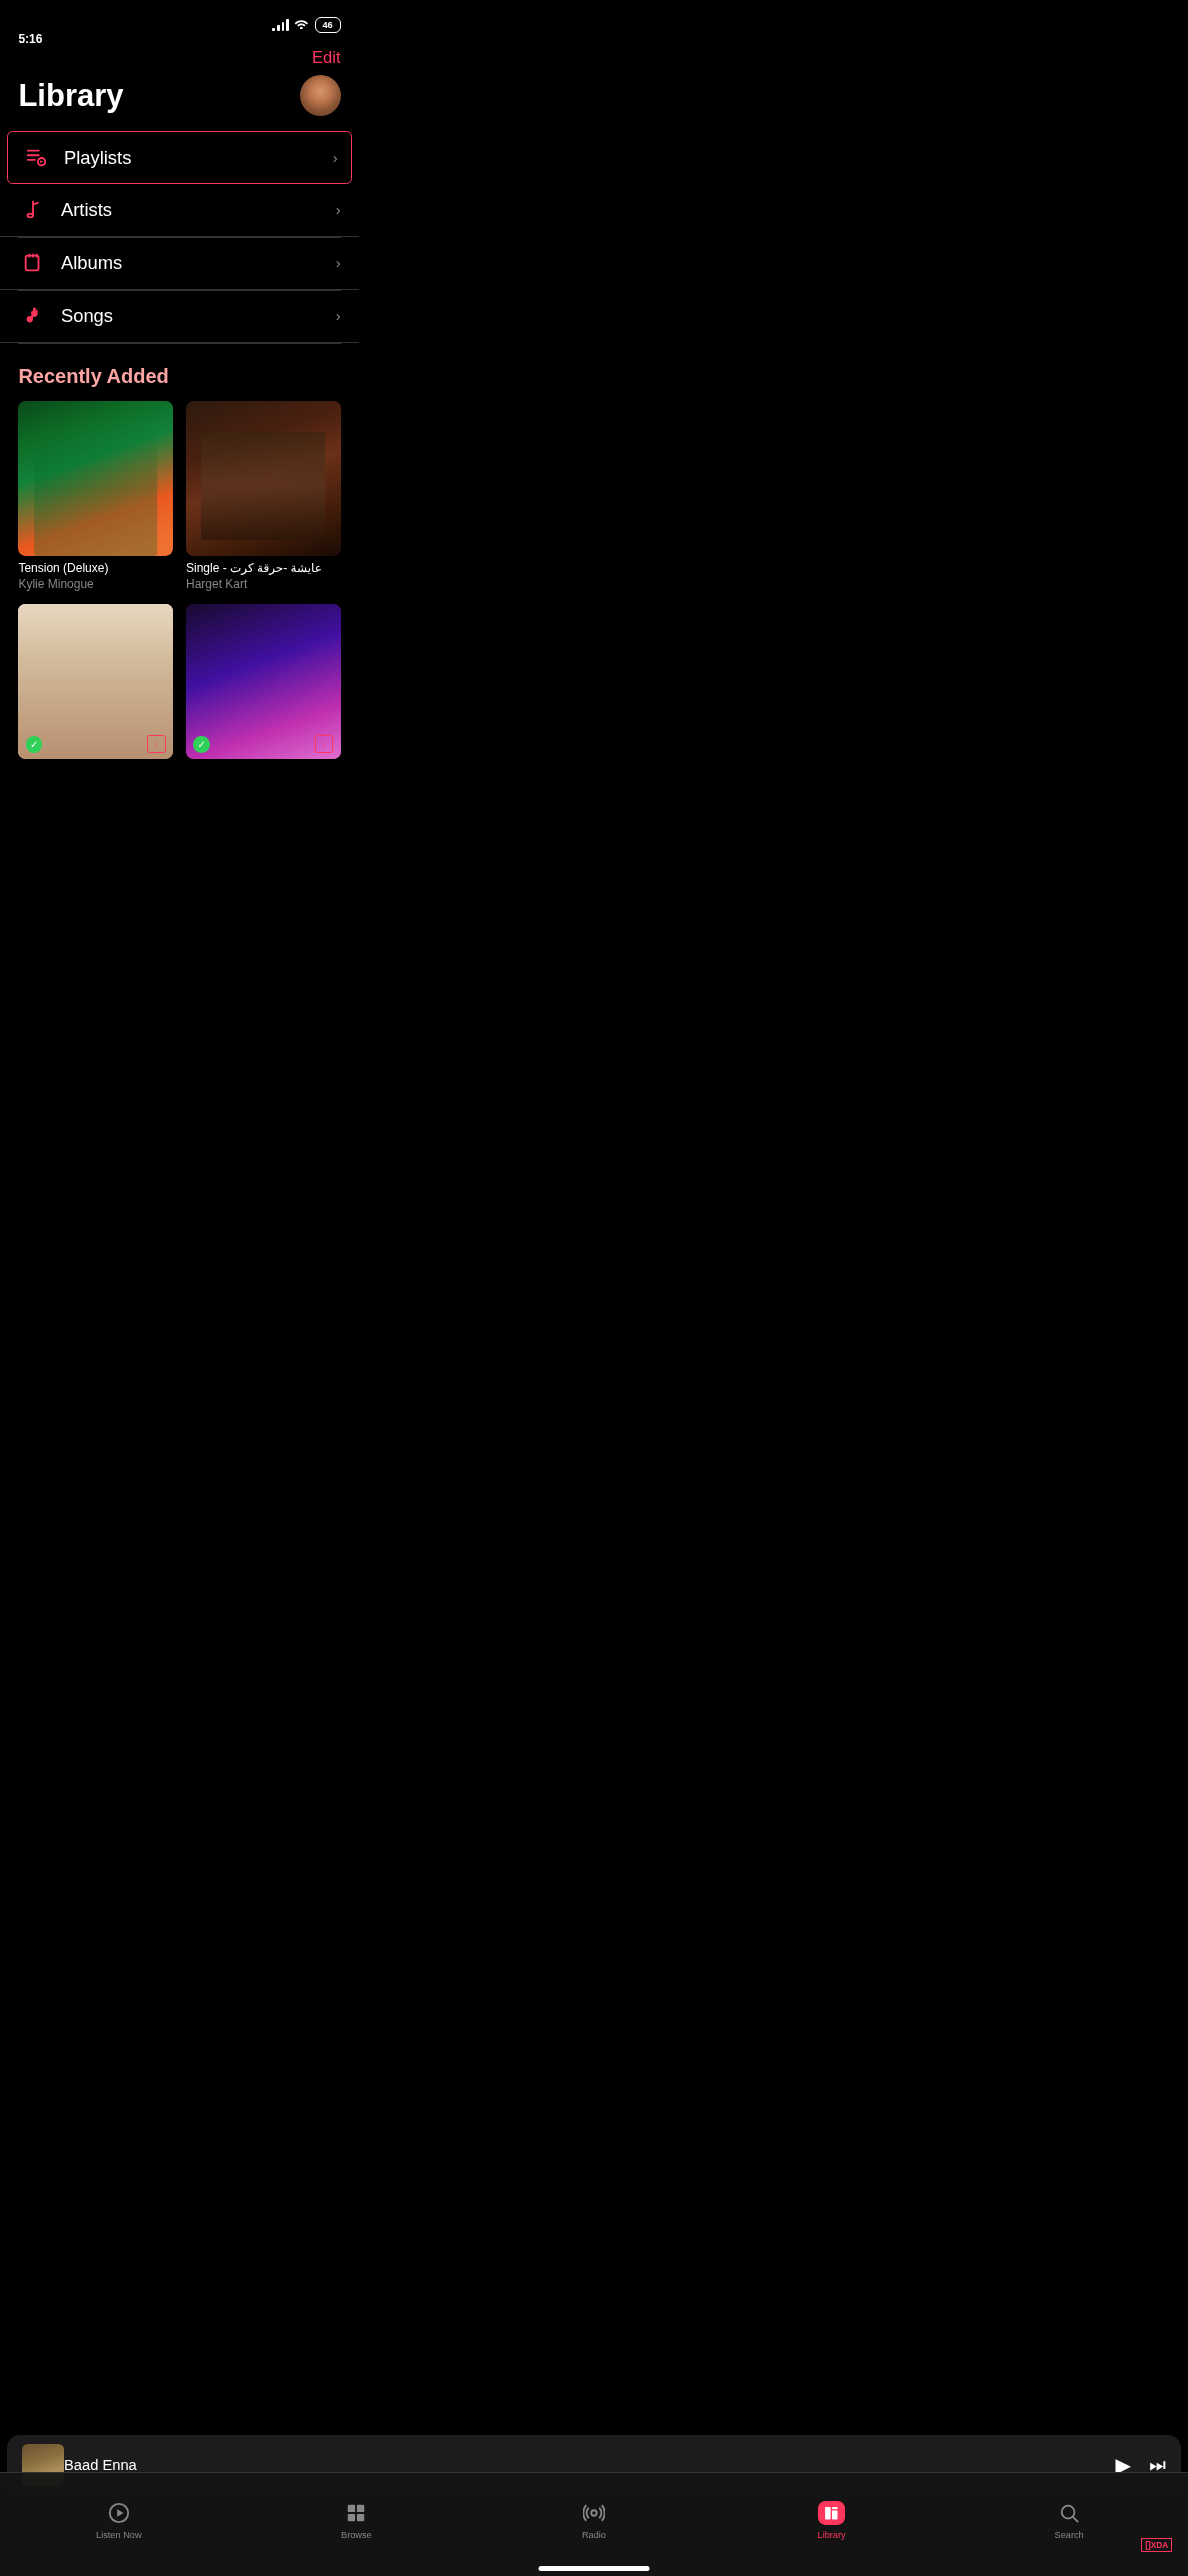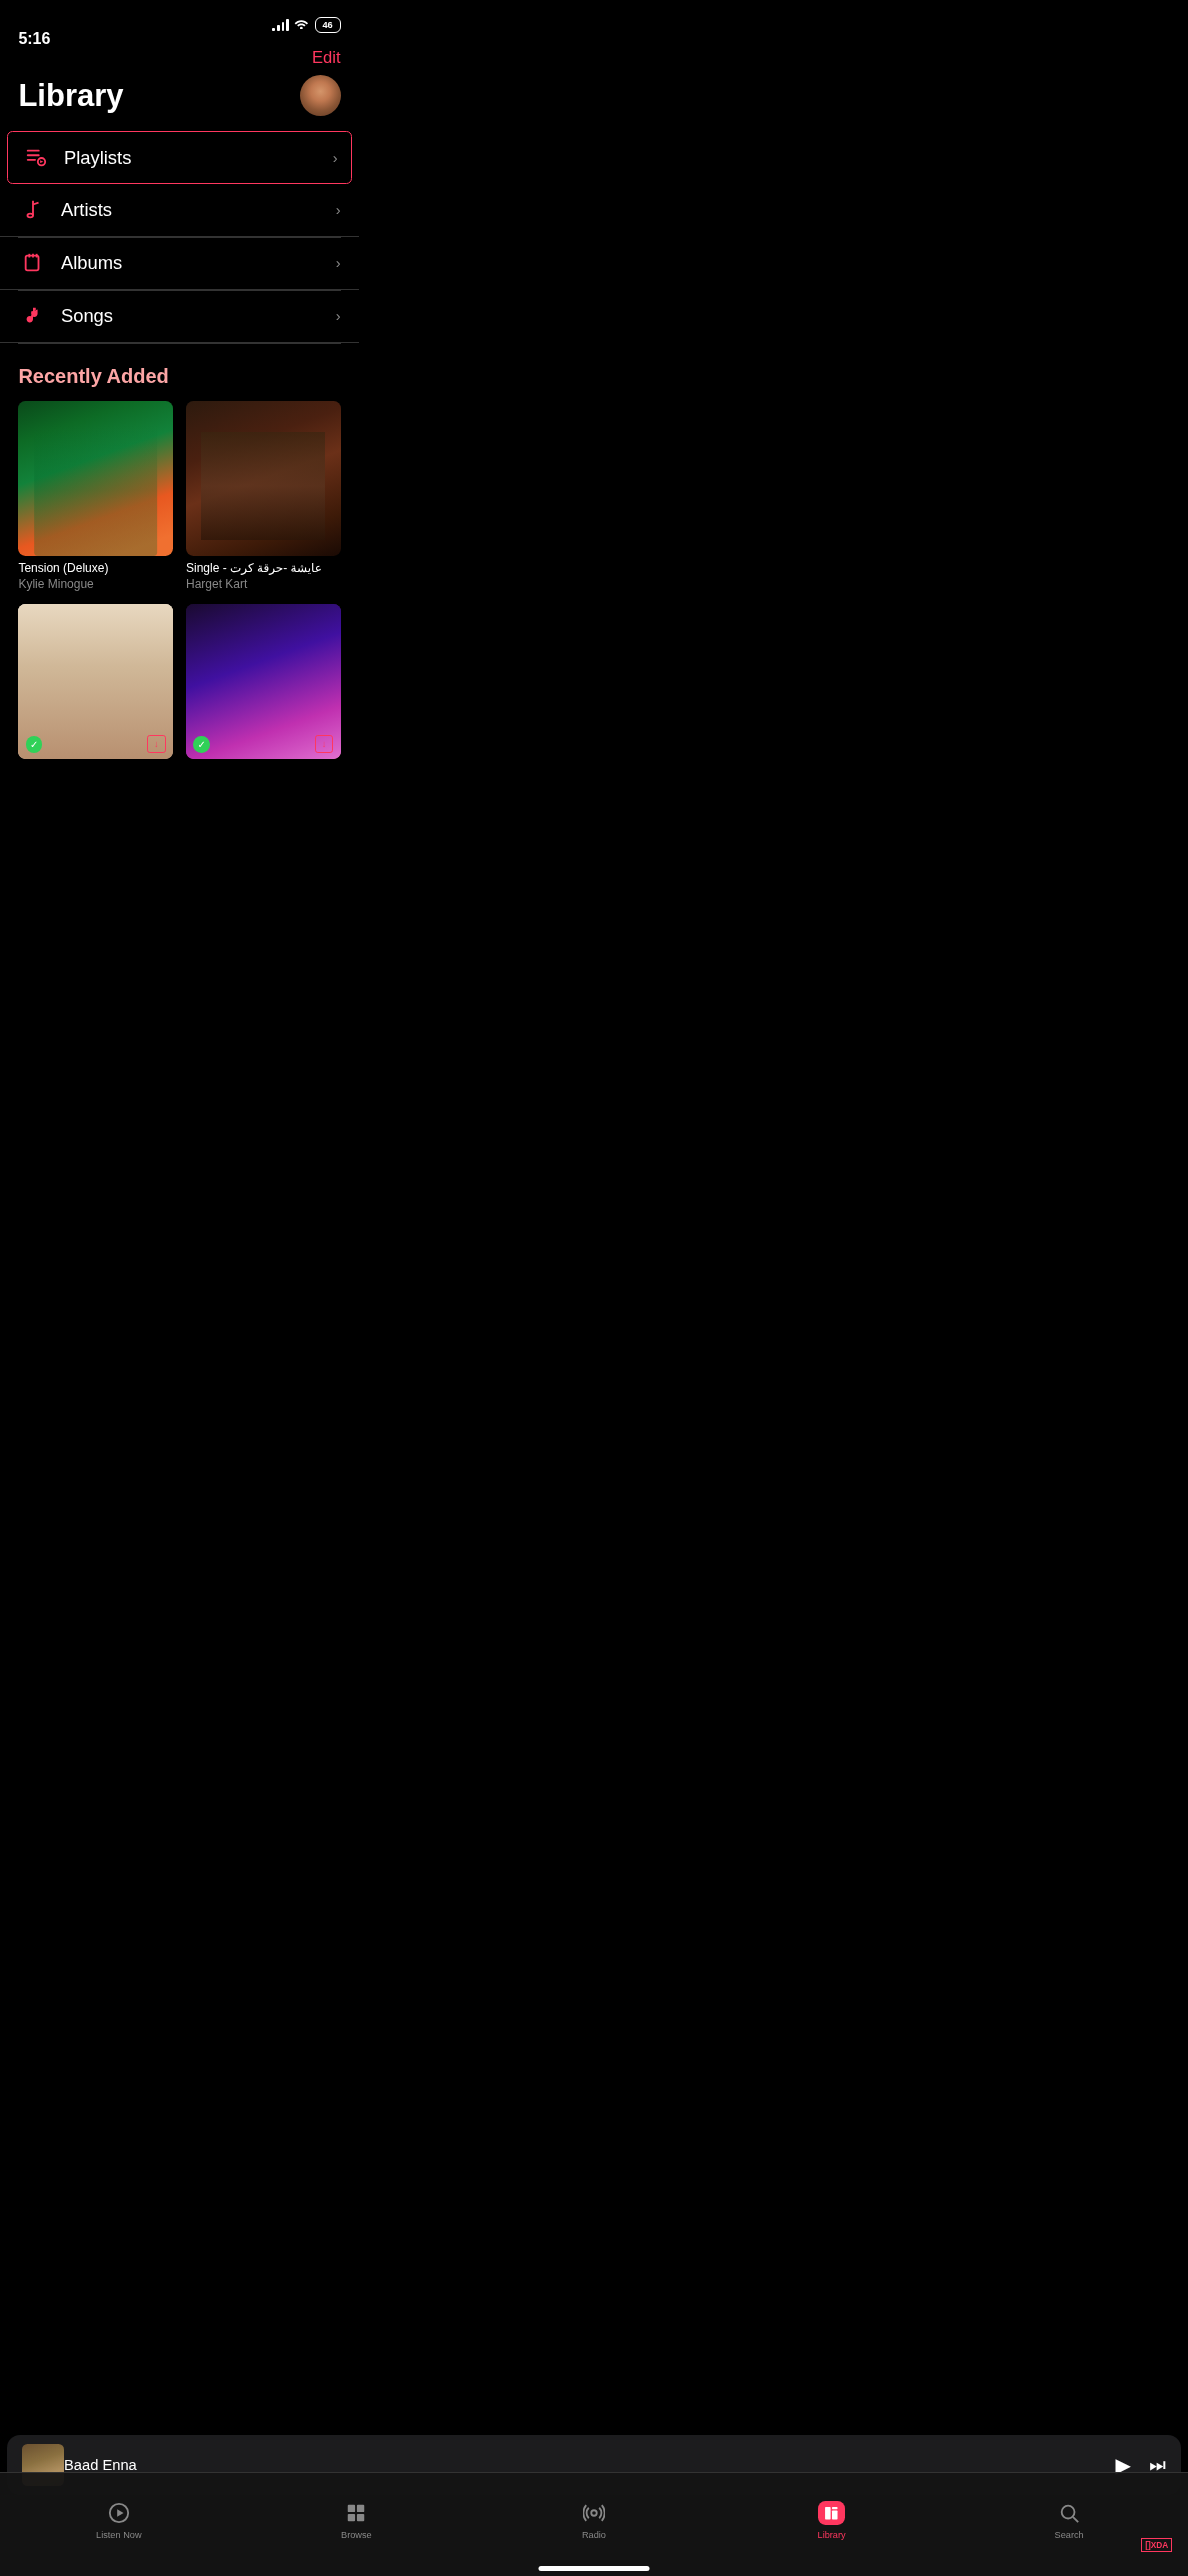--- a/index.html
+++ b/index.html
@@ -16,21 +16,21 @@
 
     
     .status-bar {
       display: flex;
       justify-content: space-between;
       align-items: center;
       padding: 13px 18.4px 7.4px 18.4px;
       height: 44px;
     }
     .status-time {
-      font-size: 16px;
+      font-size: 12px;
       font-weight: 600;
       color: #fff;
       margin-top: 28px;
     }
     .status-icons {
       display: flex;
       align-items: center;
       gap: 5.5px;
     }
     .signal-bars {

